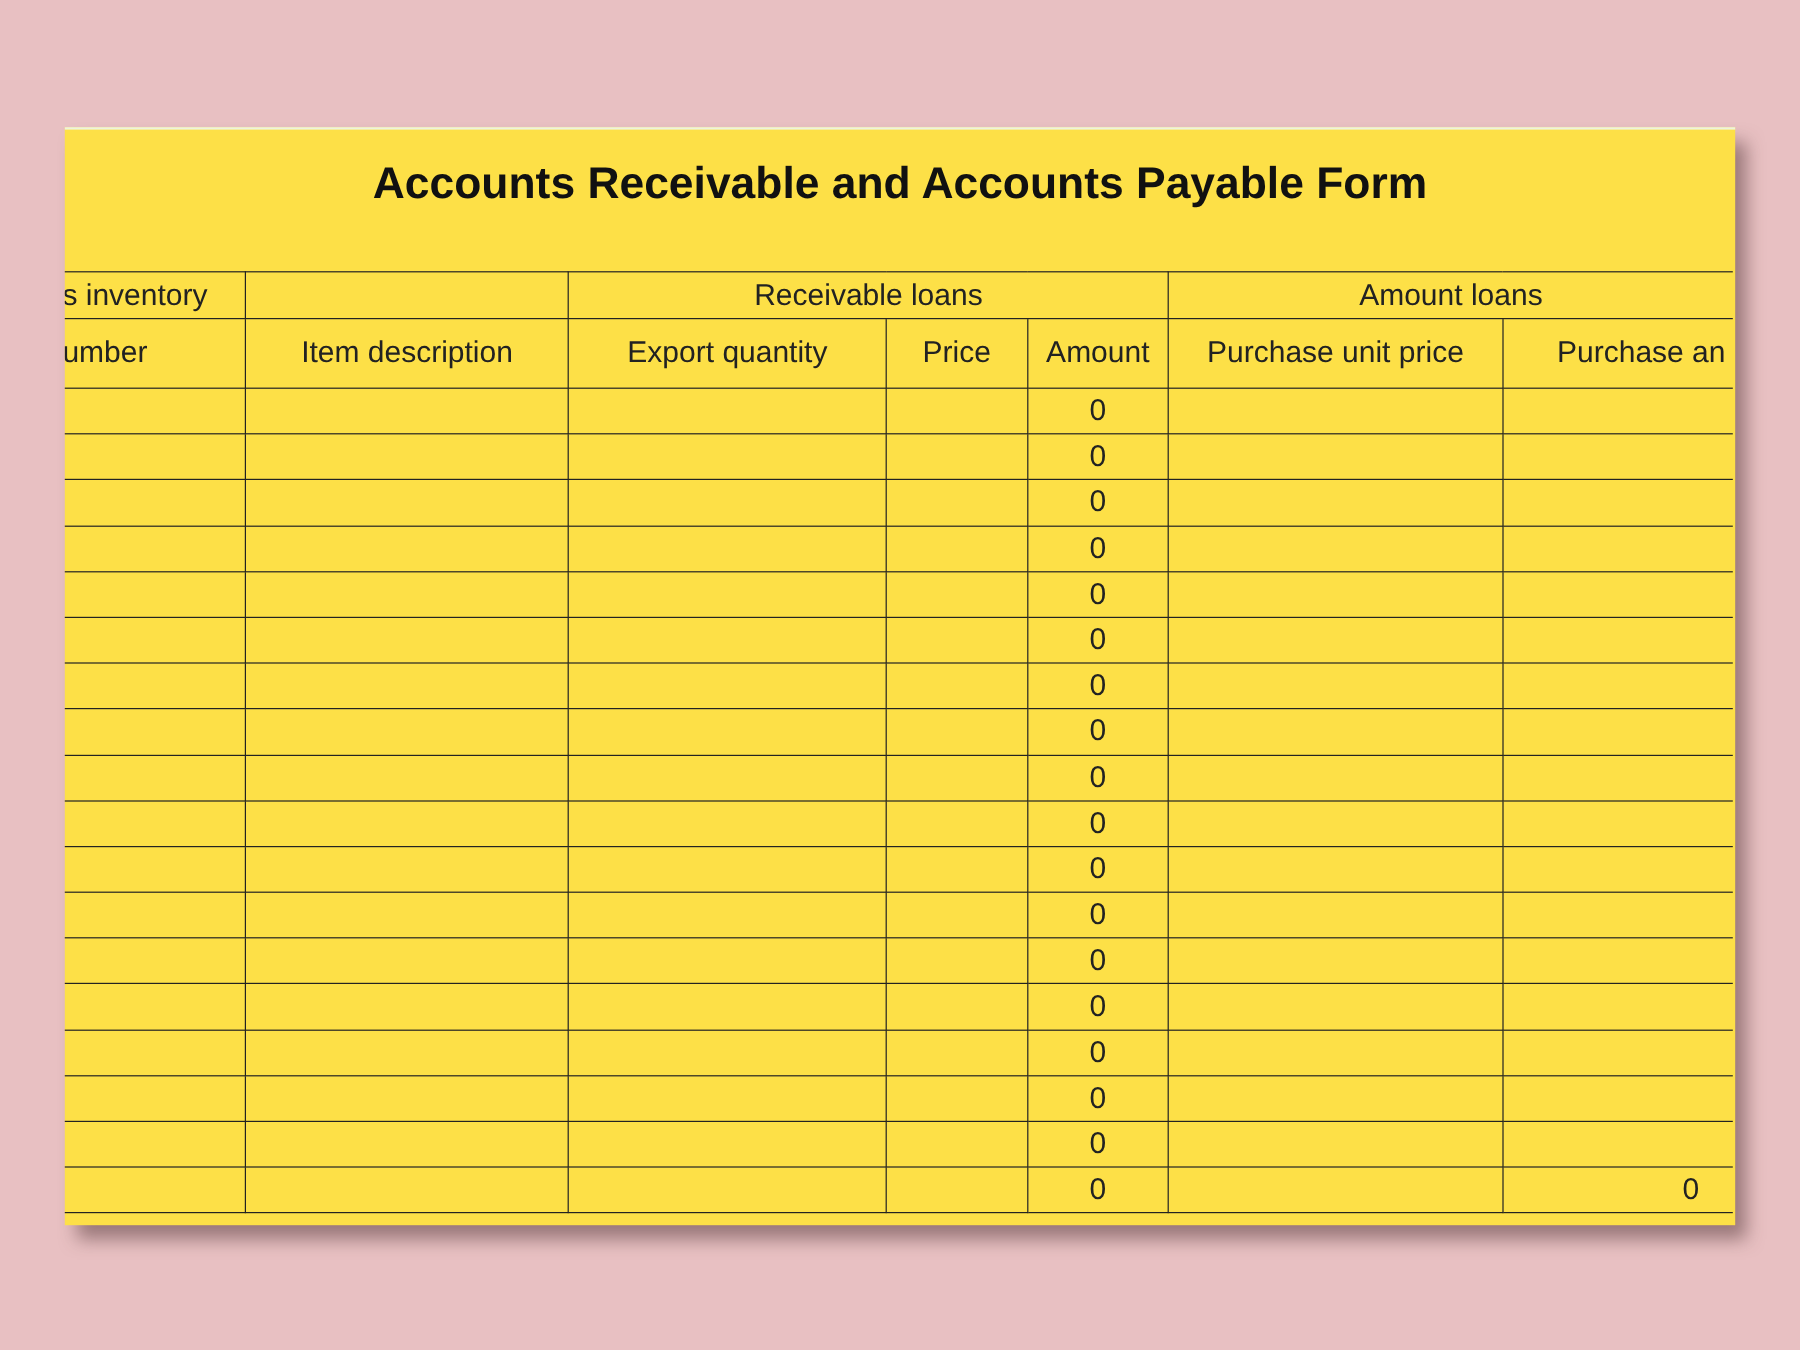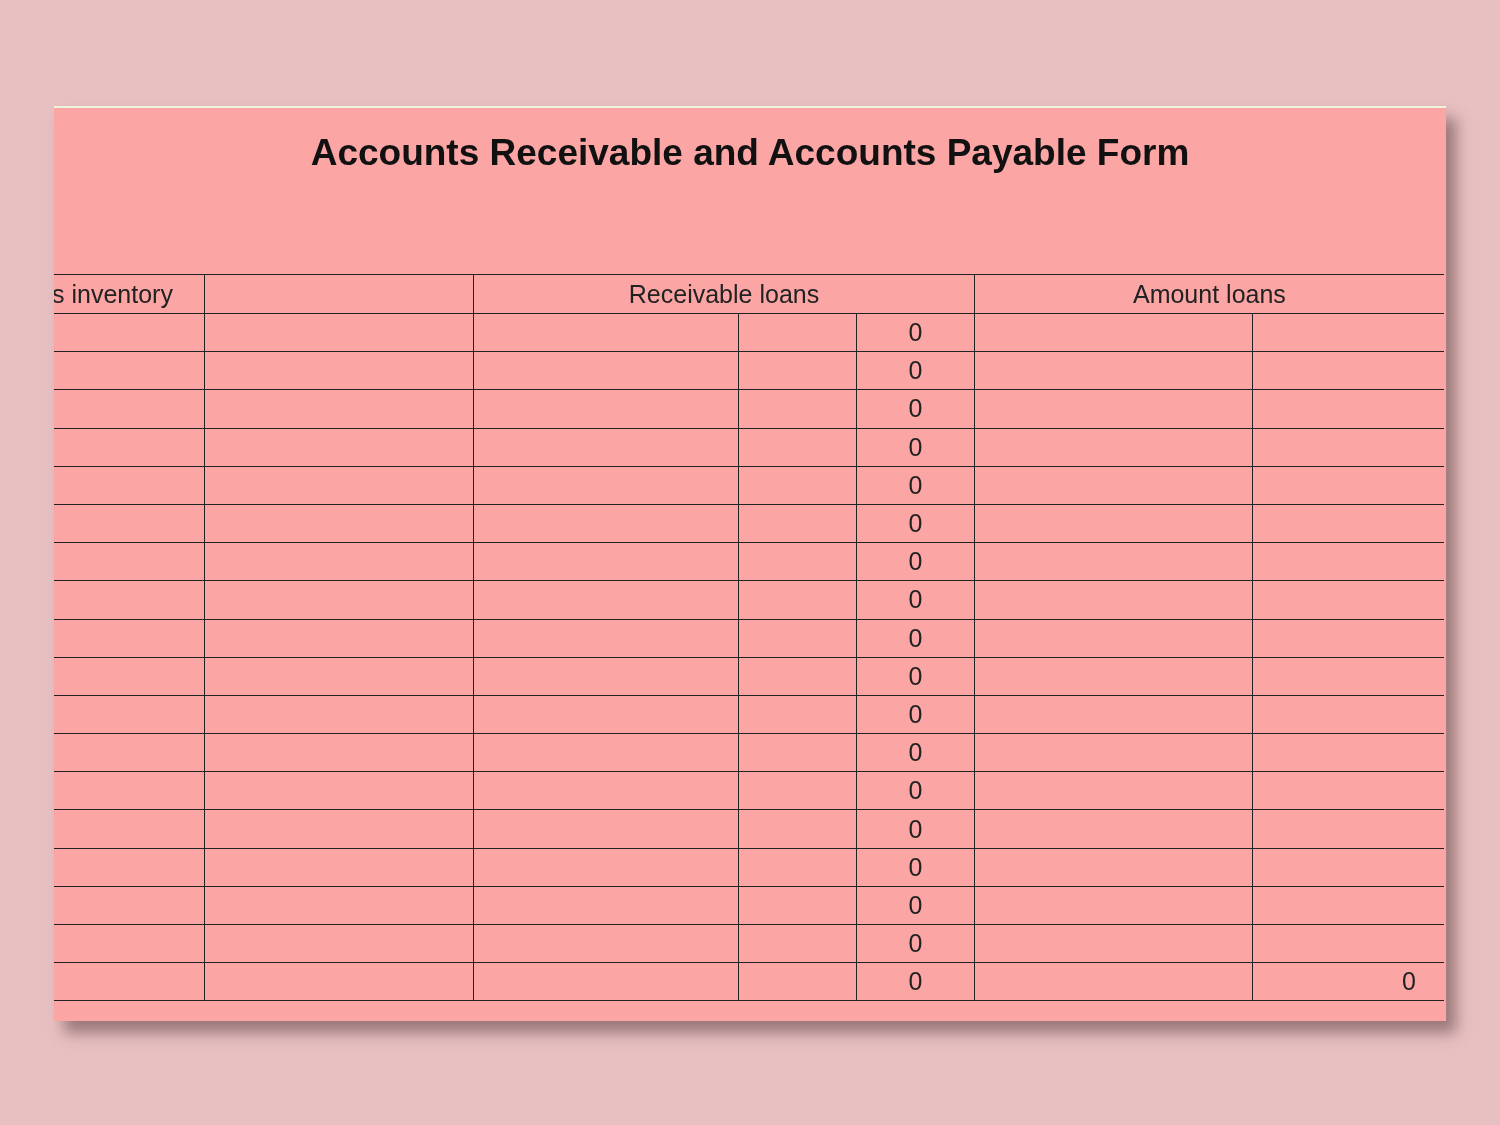--- a/index.html
+++ b/index.html
@@ -1,20 +1,20 @@
 <!DOCTYPE html>
 <html><head>
 <meta charset="utf-8">
 <style>
   html,body{margin:0;padding:0;}
   body{width:1500px;height:1125px;background:#e8c0c2;position:relative;overflow:hidden;font-family:"Liberation Sans","DejaVu Sans",sans-serif;}
-  .sheet{position:absolute;left:54px;top:106px;width:1392px;height:913px;background:#fca5a5;overflow:hidden;
+  .sheet{position:absolute;left:54px;top:106px;width:1392px;height:913px;background:#fde047;overflow:hidden;
     box-shadow:10px 12px 14px rgba(90,60,62,0.55);border-top:2px solid #eef3dc;}
   .title{position:absolute;left:0;top:0;width:100%;height:119px;text-align:center;font-weight:bold;font-size:37px;line-height:90px;color:#111;}
-  table{position:absolute;left:-2px;top:118px;border-collapse:collapse;table-layout:fixed;margin-top:48px;}
+  table{position:absolute;left:-2px;top:118px;border-collapse:collapse;table-layout:fixed;}
   td{border:1.5px solid #222;padding:0;font-size:25px;color:#222;text-align:center;white-space:nowrap;overflow:hidden;}
   tr.h1 td{height:38px;}
   tr.h2 td{height:57px;}
   tr.d td{height:37.2px;}
   td.cut-left{text-align:left;border-left:none;}
   td.cut-right{text-align:left;border-right:none;}
   td.right{text-align:right;padding-right:28px;}
 </style>
 </head>
 <body>
@@ -31,20 +31,29 @@
         <col style="width:279px">
         <col style="width:192px">
     </colgroup>
     <tbody>
         <tr class="h1">
       <td class="cut-left">s inventory</td>
       <td></td>
       <td colspan="3">Receivable loans</td>
       <td colspan="2" style="border-right:none">Amount loans</td>
     </tr>
+    <tr class="h2">
+      <td class="cut-left">umber</td>
+      <td>Item description</td>
+      <td>Export quantity</td>
+      <td>Price</td>
+      <td>Amount</td>
+      <td>Purchase unit price</td>
+      <td class="cut-right" style="padding-left:45px">Purchase an</td>
+    </tr>
     </tbody>
       <tbody id="rows">
         <tr class="d">
           <td class="cut-left"></td>
           <td></td>
           <td></td>
           <td></td>
           <td>0</td>
           <td></td>
           <td class="right" style="border-right: none;"></td>

